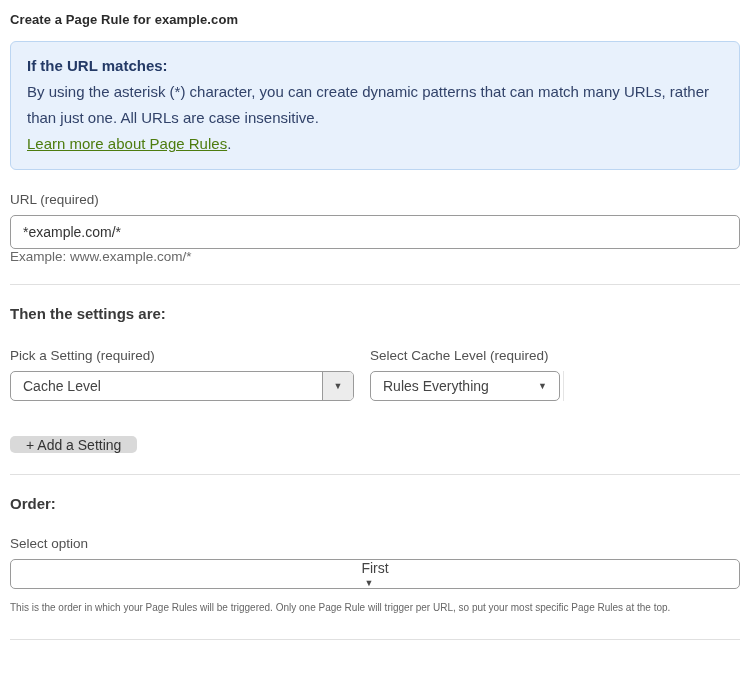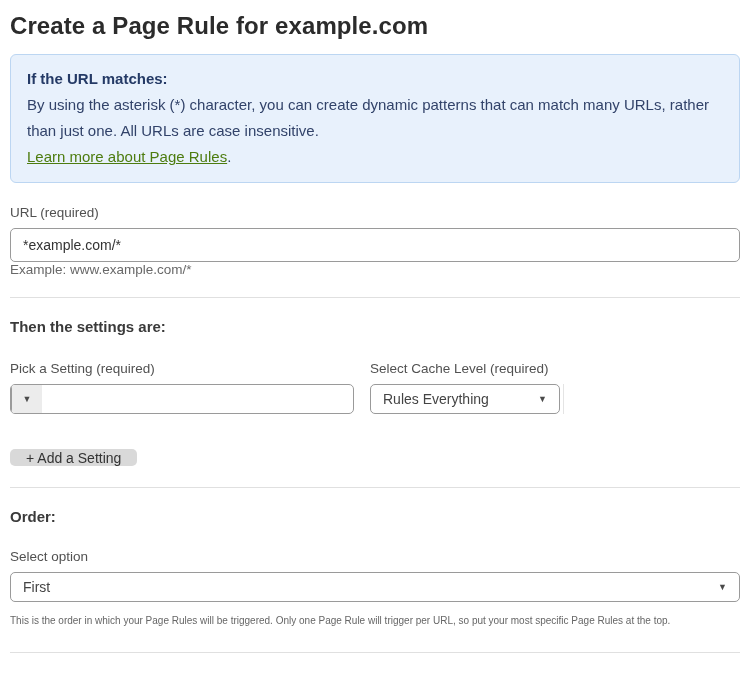--- a/index.html
+++ b/index.html
@@ -5,21 +5,21 @@
   * { box-sizing: border-box; }
   html, body { margin: 0; padding: 0; background: #ffffff; }
   body {
     width: 750px; height: 691px;
     font-family: "Liberation Sans", sans-serif;
     color: #333; overflow: hidden;
   }
   .container { padding: 12px 10px 0 10px; }
 
   .page-title {
-    font-size: 24px; font-weight: bold; color: #2b2b2b;
+    font-size: 13px; font-weight: bold; color: #2b2b2b;
     margin: 0 0 14px 0; letter-spacing: 0.1px;
   }
 
   .info-box {
     background: #e8f1fc;
     border: 1px solid #bcd6f2;
     border-radius: 6px;
     padding: 11px 16px 12px 16px;
     font-size: 15px; line-height: 26px; color: #32436a;
     margin-bottom: 22px;
@@ -60,21 +60,21 @@
   .select-box .select-value { padding: 0 12px; flex: 1; white-space: nowrap; }
   .select-box .arrow-cell {
     width: 31px; align-self: stretch;
     border-left: 1px solid #9a9a9a; background: #ececec;
     display: flex; align-items: center; justify-content: center;
     font-size: 9px; color: #4a4a4a;
   }
   .select-box .arrow-plain {
     padding-right: 12px; font-size: 9px; color: #4a4a4a;
   }
-  .select-box.full { width: 100%; }
+  .select-box.full { width: 100%; flex-direction: column; }
   .col2-wrap { flex: 1; }
   .faint-vline {
     width: 1px; background: #e4e4e4; height: 30px;
     margin-top: 8px; margin-left: 3px;
   }
 
   .btn {
     border: none; border-radius: 5px;
     font-size: 14px; font-family: "Liberation Sans", sans-serif;
     height: 17px; padding: 0 16px; cursor: pointer;
@@ -100,20 +100,21 @@
   <div class="helper-text">Example: www.example.com/*</div>
 
   <hr class="divider">
 
   <div class="section-heading">Then the settings are:</div>
 
   <div class="settings-grid">
     <div class="settings-col-1">
       <div class="field-label">Pick a Setting (required)</div>
       <div class="select-box">
+        <span class="select-value">Cache Level</span>
         <span class="arrow-cell">▼</span>
       </div>
     </div>
     <div class="settings-col-2">
       <div class="col2-wrap">
         <div class="field-label">Select Cache Level (required)</div>
         <div class="select-box">
           <span class="select-value">Rules Everything</span>
           <span class="arrow-plain">▼</span>
         </div>

